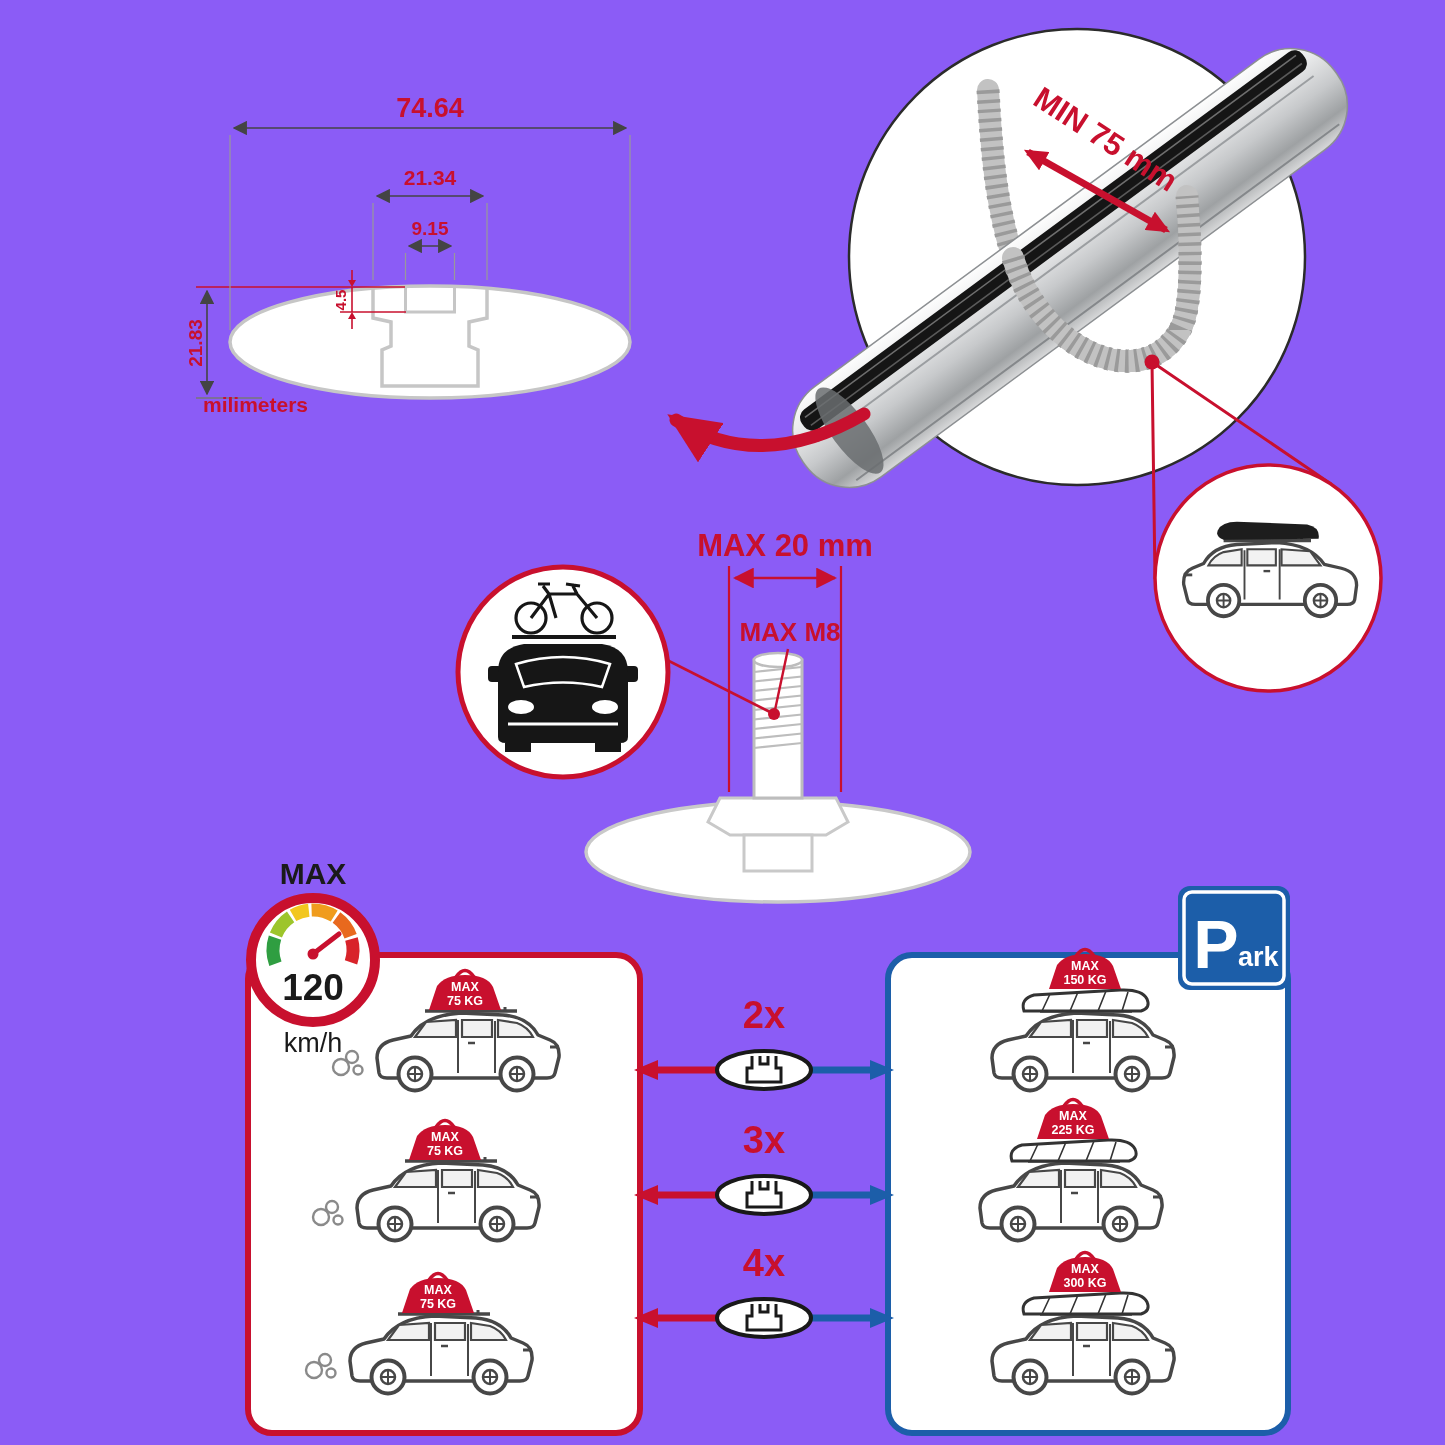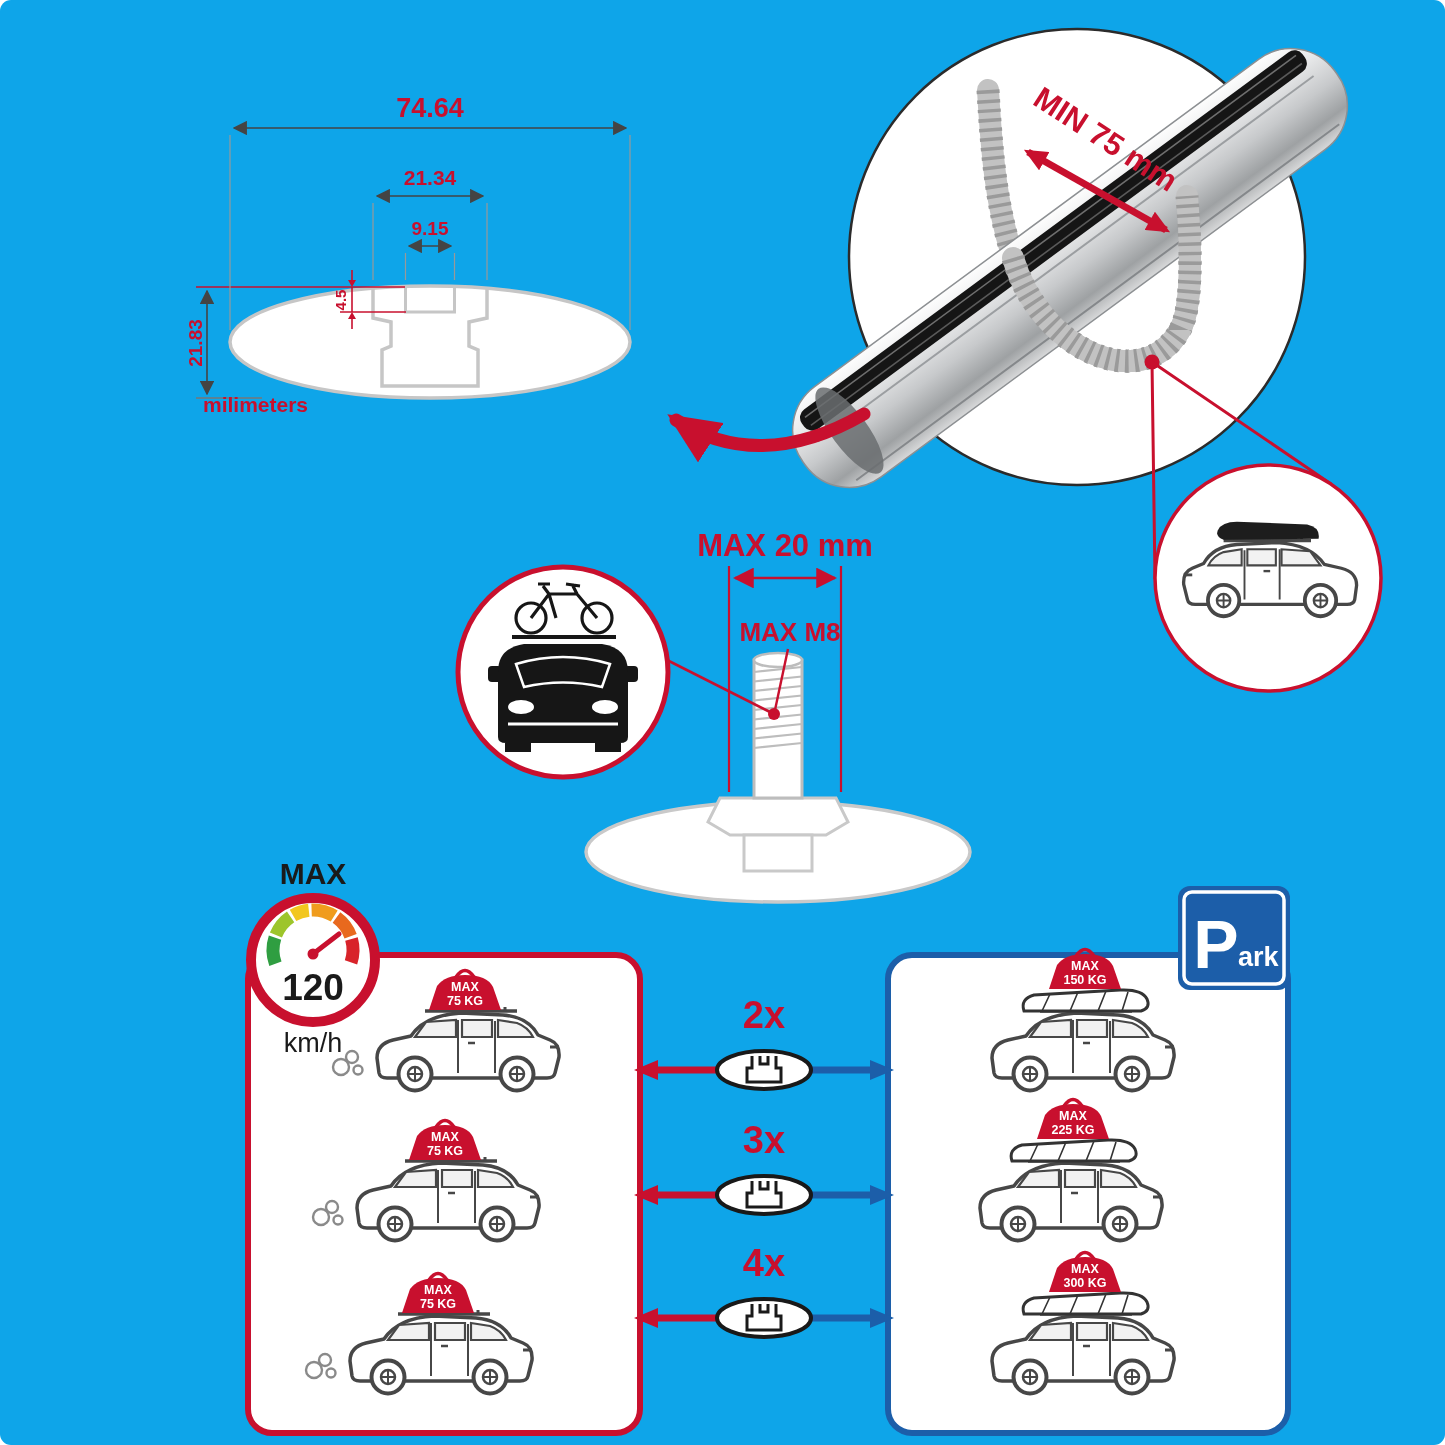--- a/index.html
+++ b/index.html
@@ -1,16 +1,16 @@
 <!DOCTYPE html>
 <html><head>
 <meta charset="utf-8">
 <style>
   html,body{margin:0;padding:0;background:#fff;}
-  #canvas{position:relative;width:1445px;height:1445px;background:#0ea5e9;font-family:"Liberation Sans","DejaVu Sans",sans-serif;overflow:hidden;border-radius:11px;}
+  #canvas{position:relative;width:1445px;height:1445px;background:#8b5cf6;font-family:"Liberation Sans","DejaVu Sans",sans-serif;overflow:hidden;}
   svg text{font-family:"Liberation Sans","DejaVu Sans",sans-serif;}
   .tr{fill:#C8102E;font-weight:bold;}
   .tk{fill:#1A1A1A;font-weight:bold;}
   .tw{fill:#ffffff;font-weight:bold;}
   .mid{text-anchor:middle;}
 </style>
 </head>
 <body>
 
 <div id="canvas">

